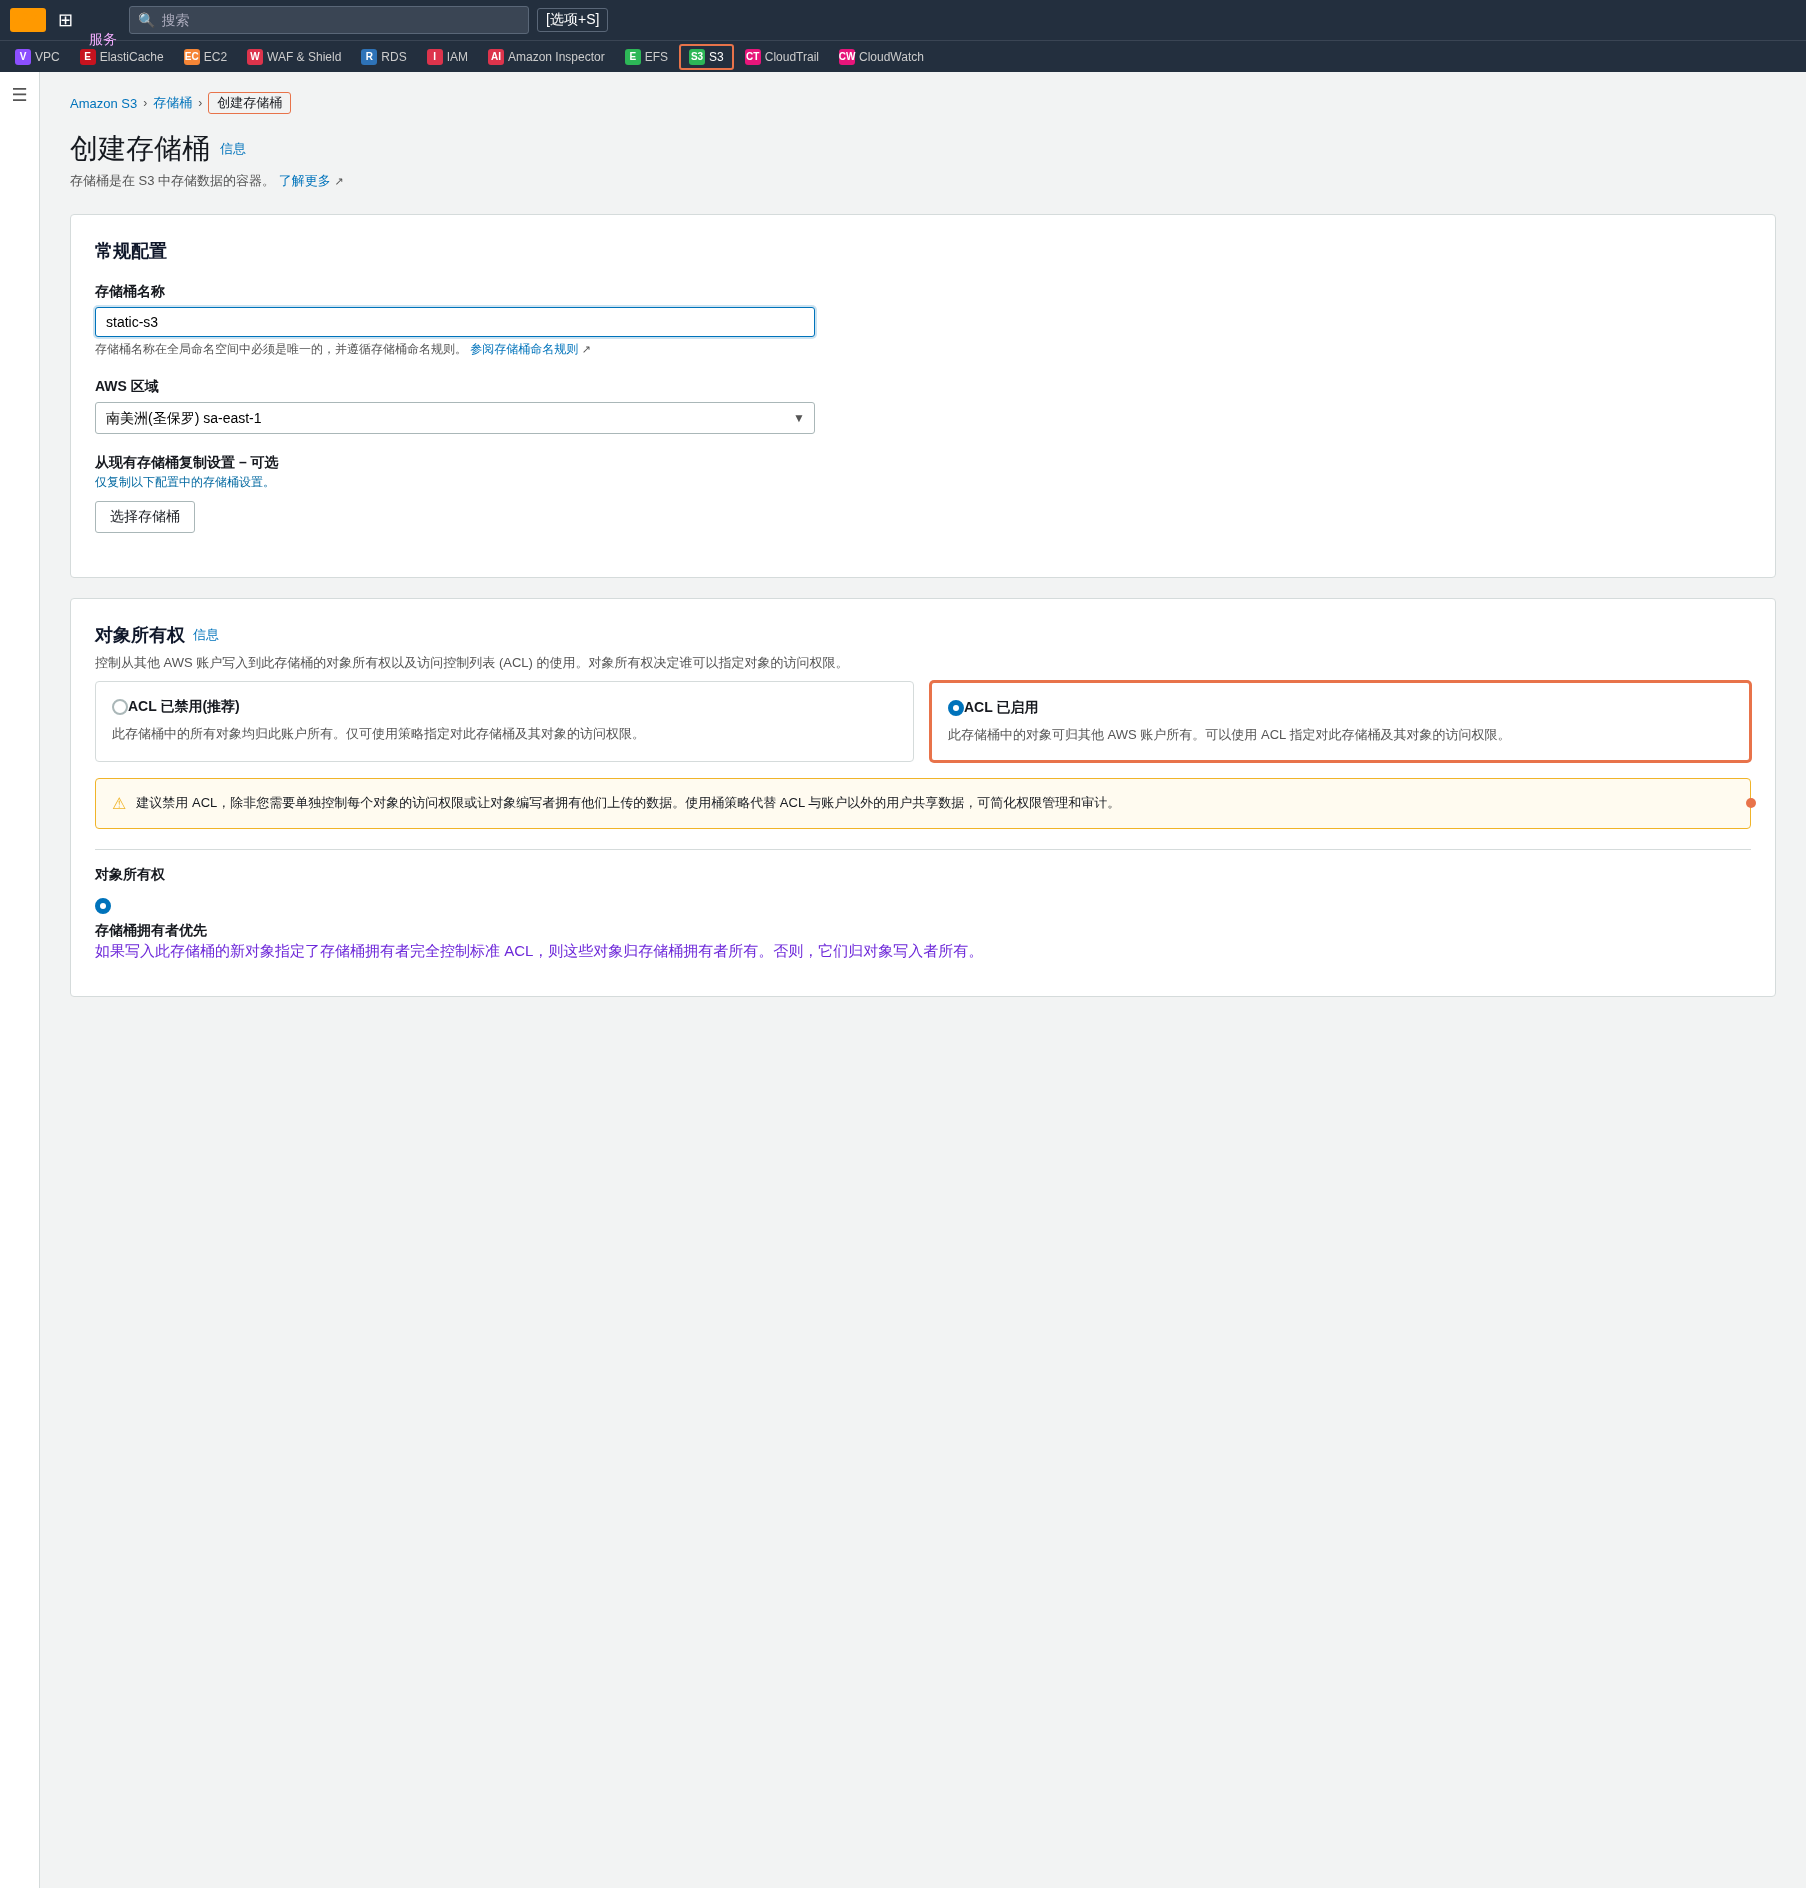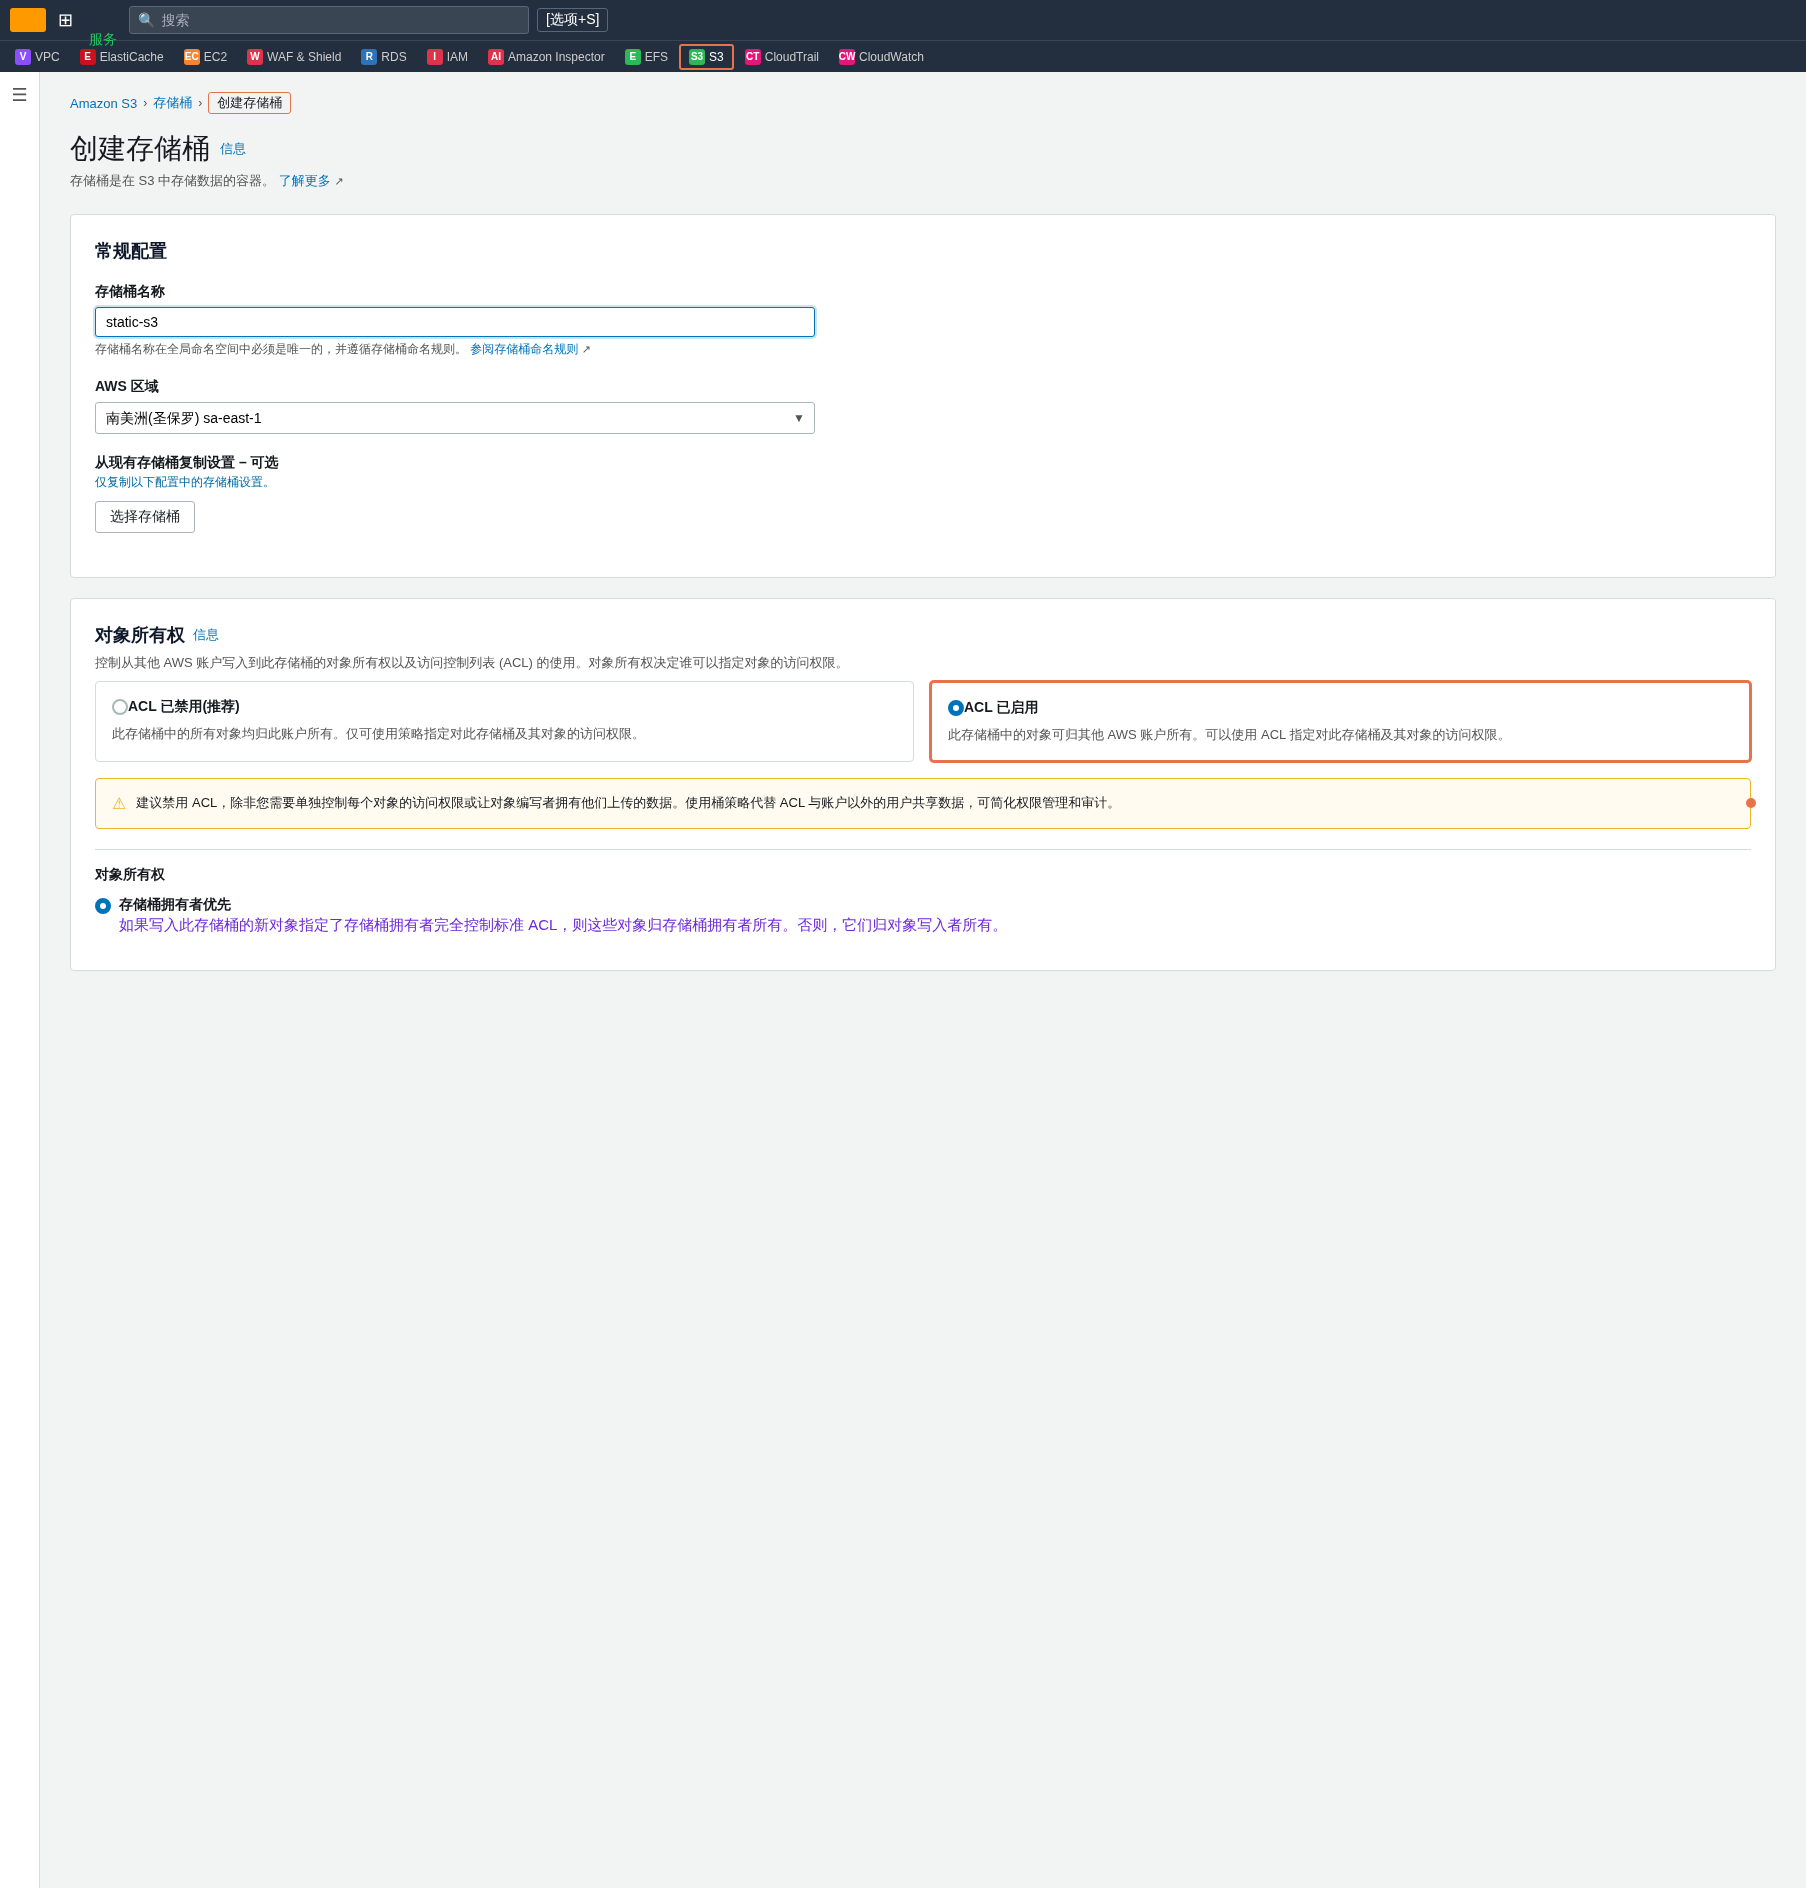--- a/index.html
+++ b/index.html
@@ -20,21 +20,21 @@
       background: #ff9900;
       border-radius: 3px;
       display: flex; align-items: center; justify-content: center;
       font-weight: bold; font-size: 11px; color: #232f3e;
       flex-shrink: 0;
     }
     .nav-grid-icon {
       color: #fff; font-size: 18px; cursor: pointer; padding: 0 4px;
     }
     .nav-service-label {
-      color: #22c55e; font-size: 14px; padding: 0 4px; cursor: pointer; margin-top: 40px;
+      color: #f0abfc; font-size: 14px; padding: 0 4px; cursor: pointer; margin-top: 40px;
     }
     .nav-search {
       background: #3a4554;
       border: 1px solid #5a6778;
       border-radius: 3px;
       display: flex; align-items: center;
       padding: 0 8px;
       height: 28px;
       gap: 6px;
       flex: 1;
@@ -256,21 +256,21 @@
     .warning-dot {
       position: absolute; right: -6px; top: 50%; transform: translateY(-50%);
       width: 10px; height: 10px; border-radius: 50%; background: #e8734a;
     }
 
     
     .subsection-title {
       font-size: 14px; font-weight: 600; margin-bottom: 12px;
     }
     .radio-option {
-      display: flex; align-items: flex-start; gap: 8px; margin-bottom: 10px;
+      display: flex; align-items: flex-start; gap: 8px; margin-bottom: 10px; flex-direction: column;
     }
     .radio-option-text { font-size: 14px; font-weight: 600; }
     .radio-option-desc { font-size: 15px; color: #6d28d9; line-height: 1.5; }
 
     
     .divider { border: none; border-top: 1px solid #d5dbdb; margin: 16px 0; }
   </style>
 </head>
 <body>
 

